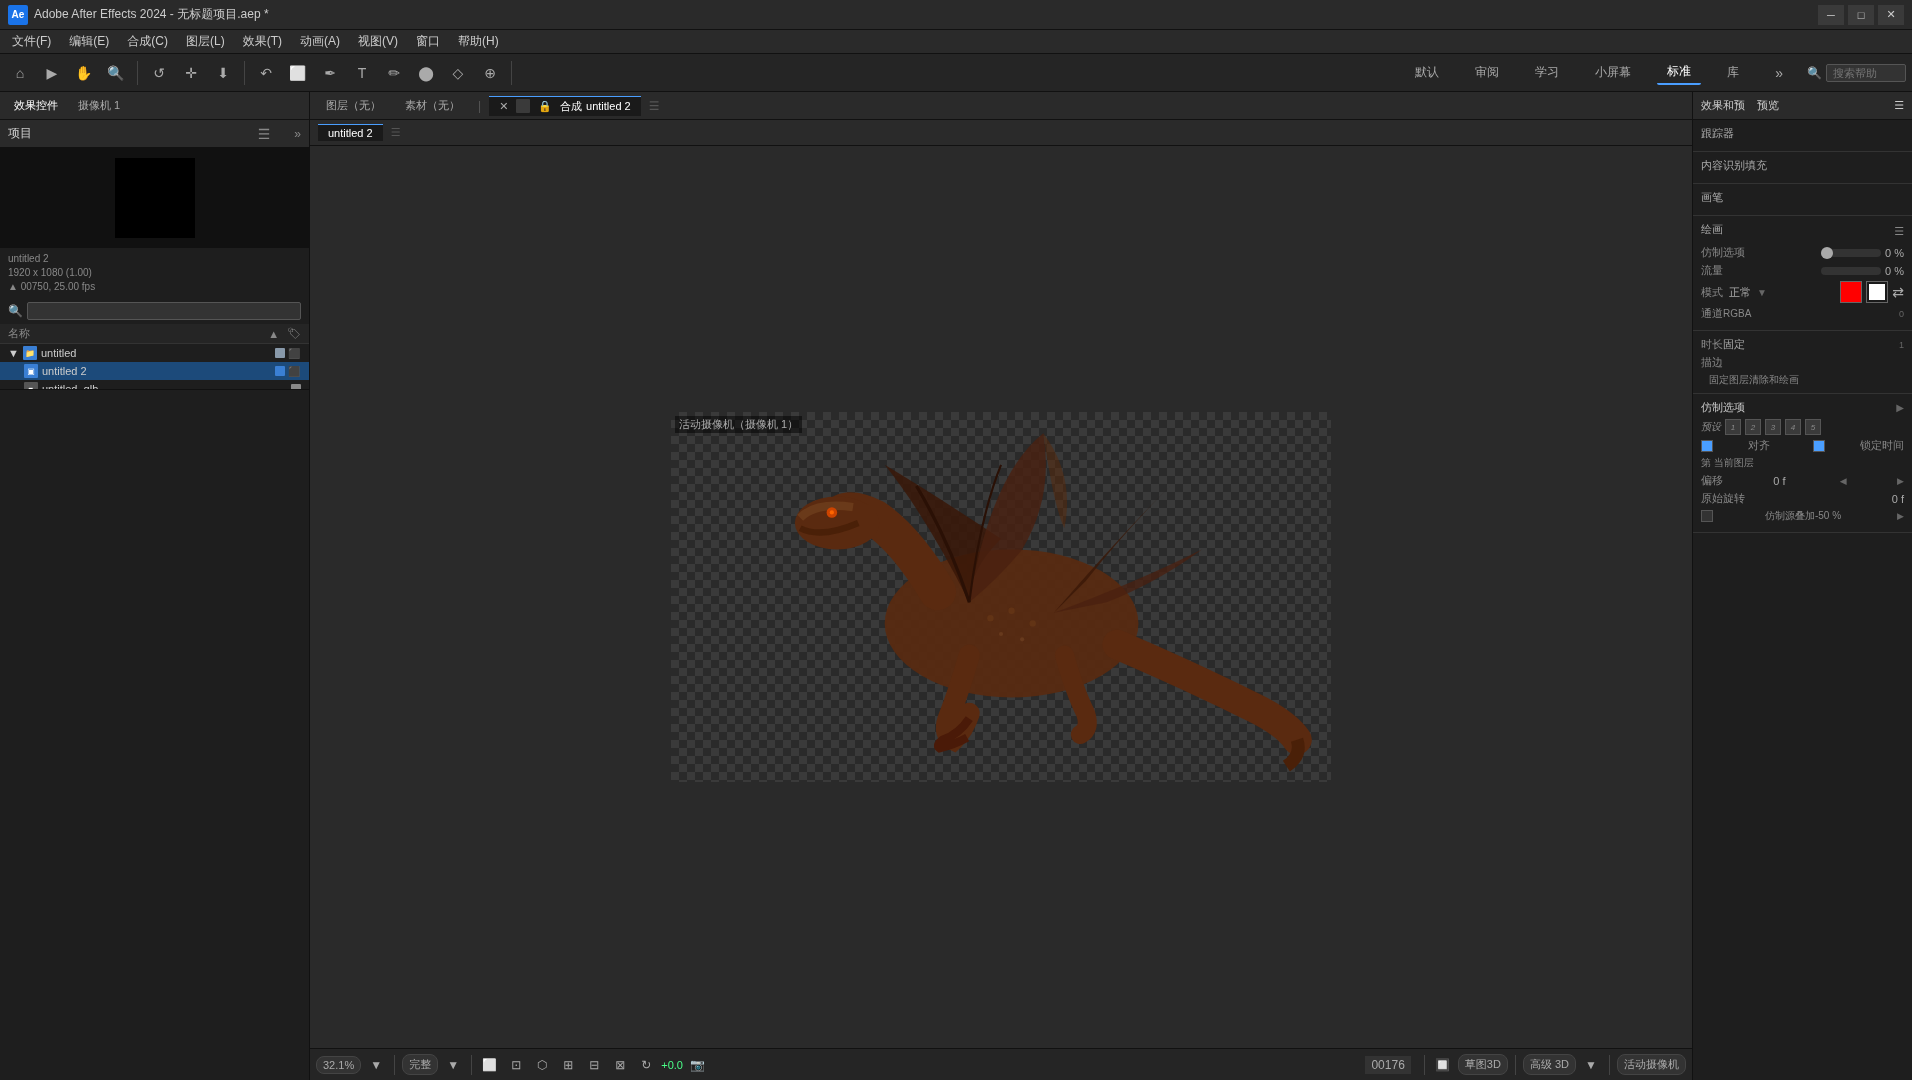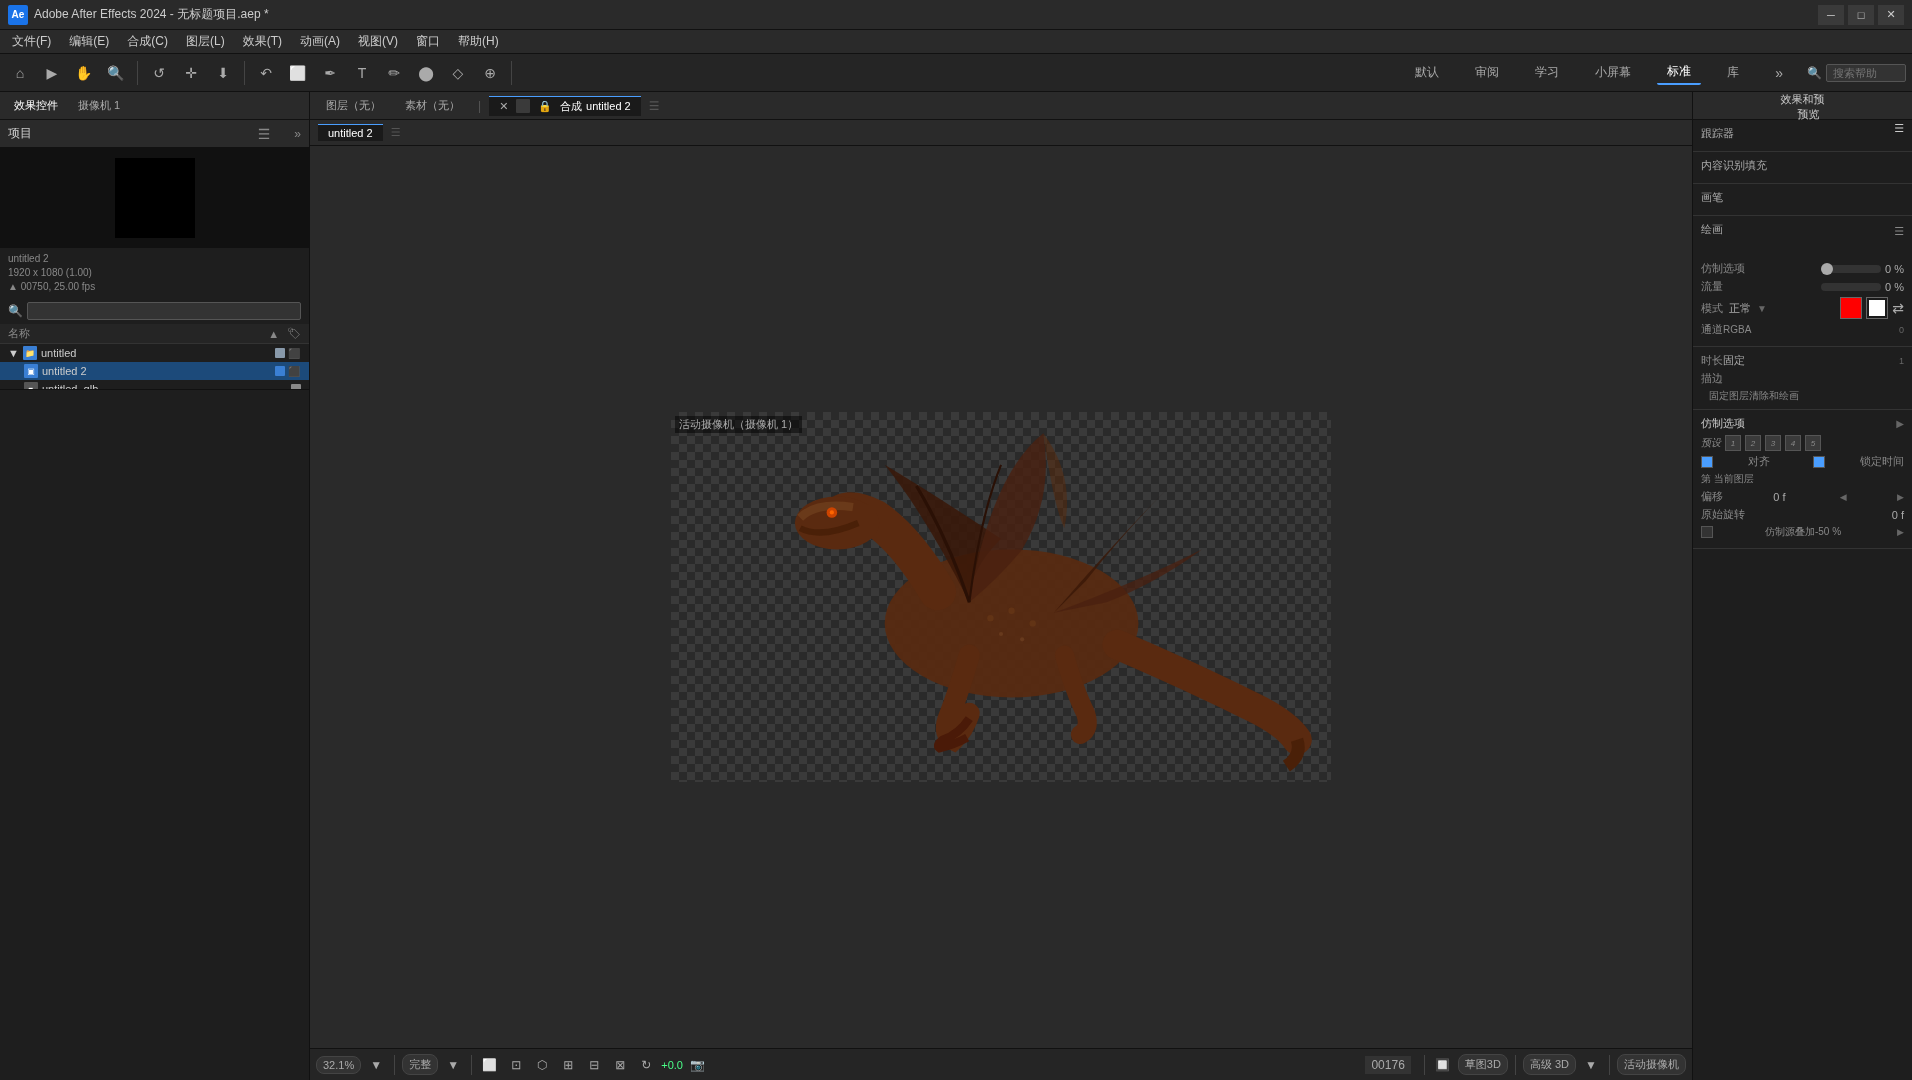--- a/index.html
+++ b/index.html
@@ -442,21 +442,20 @@
     }
     #right-panel-header {
       height: 28px;
       background: #2a2a2a;
       display: flex;
       align-items: center;
       padding: 0 8px;
       border-bottom: 1px solid #111;
       font-size: 11px;
       color: #ccc;
-      flex-direction: column;
     }
     .right-section {
       padding: 6px 8px;
       border-bottom: 1px solid #333;
       font-size: 11px;
     }
     .right-section-title {
       color: #aaa;
       margin-bottom: 4px;
       font-size: 11px;
@@ -721,21 +720,21 @@
       <div class="right-section-title">跟踪器</div>
     </div>
     <div class="right-section">
       <div class="right-section-title">内容识别填充</div>
     </div>
     <div class="right-section">
       <div class="right-section-title">画笔</div>
     </div>
 
     <div class="right-section">
-      <div style="display:flex; align-items:center; justify-content:space-between; margin-bottom:20px;">
+      <div style="display:flex; align-items:center; justify-content:space-between; margin-bottom:4px;">
         <span class="right-section-title">绘画</span>
         <span style="cursor:pointer; color:#888;">☰</span>
       </div>
       <div class="right-row">
         <span>仿制选项</span>
         <div style="display:flex; align-items:center; gap:4px;">
           <div style="width:60px; height:8px; background:#333; border-radius:4px; position:relative;">
             <div style="width:0px; height:8px; background:#555; border-radius:4px;"></div>
             <div style="position:absolute; top:-2px; left:0; width:12px; height:12px; background:#aaa; border-radius:50%;"></div>
           </div>

